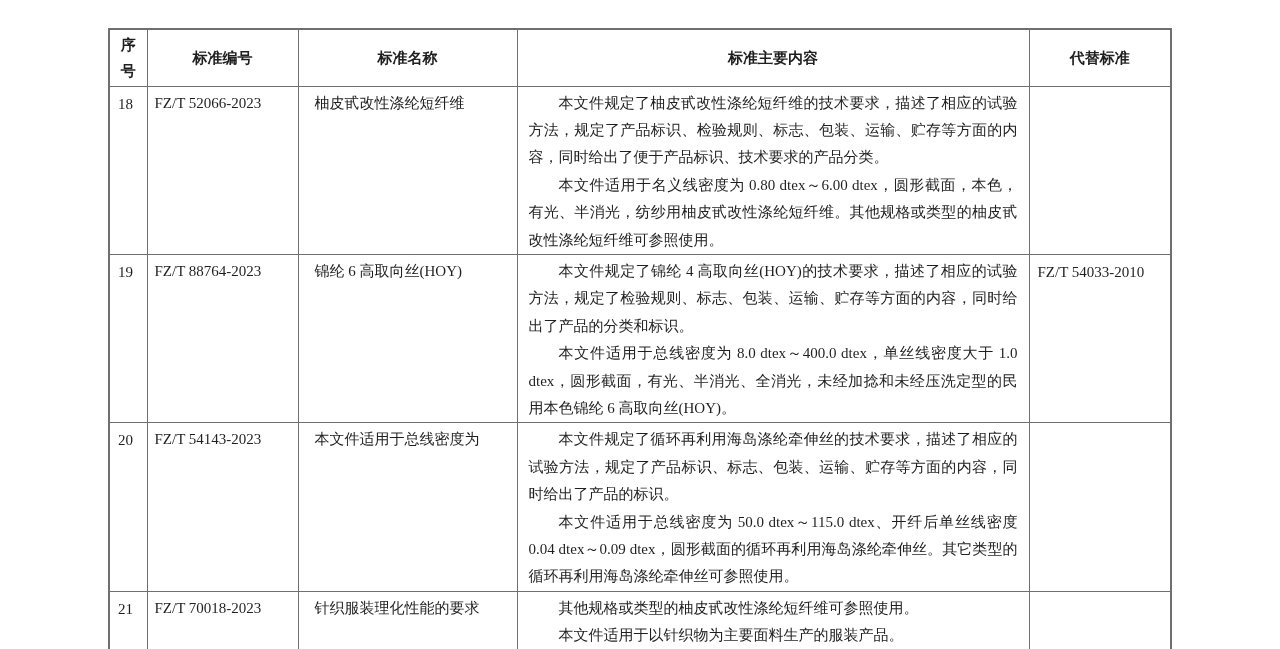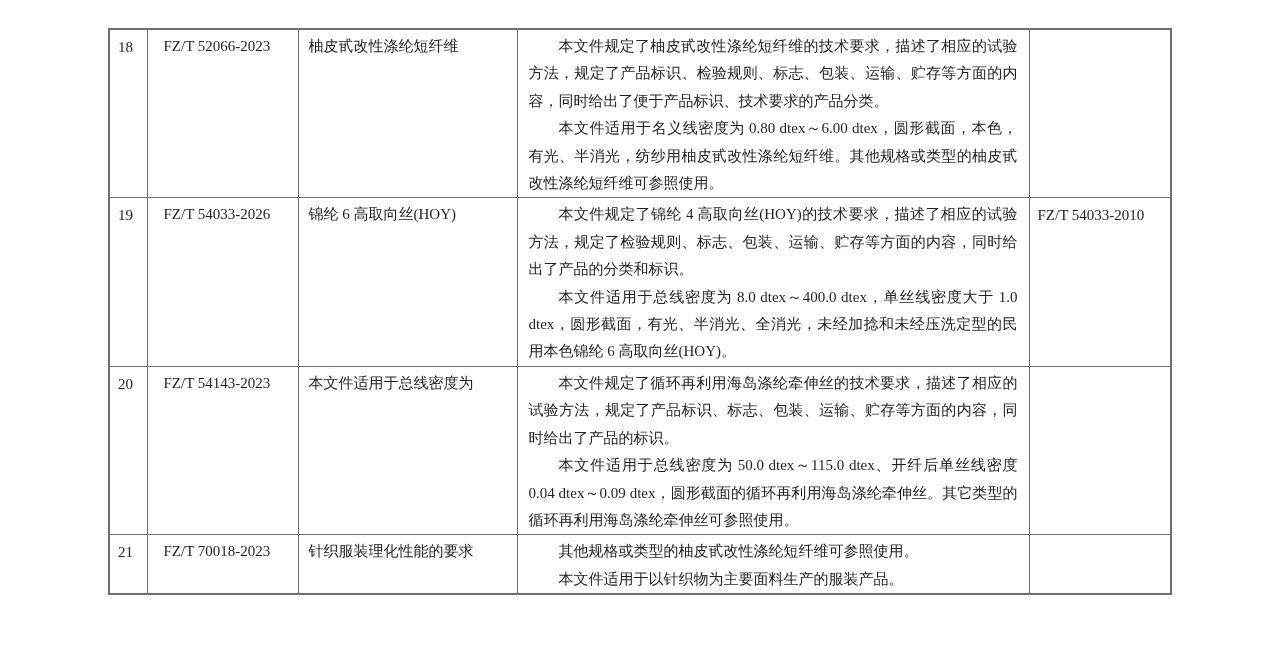--- a/index.html
+++ b/index.html
@@ -59,25 +59,25 @@
   .std-table td {
     vertical-align: top;
     padding: 3px 8px 0 8px;
     line-height: 27px;
   }
   td.no-cell {
     padding-top: 4px;
     font-family: "Liberation Serif", "DejaVu Serif", serif;
   }
   td.code-cell {
-    padding-left: 16px;
+    padding-left: 7px;
     white-space: nowrap;
   }
   td.name-cell {
-    padding-left: 10px;
+    padding-left: 16px;
   }
   td.main-cell {
     padding: 3px 11px 0 11px;
   }
   td.main-cell p {
     margin: 0;
     text-indent: 2em;
     text-align: justify;
     line-height: 27.4px;
   }
@@ -92,35 +92,42 @@
 <div class="page">
   <table class="std-table">
     <colgroup>
       <col class="c-no">
         <col class="c-code">
         <col class="c-name">
         <col class="c-main">
         <col class="c-repl">
     </colgroup>
     <tbody>
+        <tr class="hdr">
+      <th><span class="wrapcol">序号</span></th>
+      <th><span>标准编号</span></th>
+      <th><span>标准名称</span></th>
+      <th><span>标准主要内容</span></th>
+      <th><span>代替标准</span></th>
+    </tr>
 
     <tr class="r-tall">
       <td class="no-cell">18</td>
       <td class="code-cell">FZ/T 52066-2023</td>
       <td class="name-cell">柚皮甙改性涤纶短纤维</td>
       <td class="main-cell">
         <p>本文件规定了柚皮甙改性涤纶短纤维的技术要求，描述了相应的试验方法，规定了产品标识、检验规则、标志、包装、运输、贮存等方面的内容，同时给出了便于产品标识、技术要求的产品分类。</p>
         <p>本文件适用于名义线密度为 0.80 dtex～6.00 dtex，圆形截面，本色，有光、半消光，纺纱用柚皮甙改性涤纶短纤维。其他规格或类型的柚皮甙改性涤纶短纤维可参照使用。</p>
       </td>
       <td class="repl-cell"></td>
     </tr>
 
     <tr class="r-tall">
       <td class="no-cell">19</td>
-      <td class="code-cell">FZ/T 54033-2026</td>
+      <td class="code-cell">FZ/T 88764-2023</td>
       <td class="name-cell">锦纶 6 高取向丝(HOY)</td>
       <td class="main-cell">
         <p>本文件规定了锦纶 4 高取向丝(HOY)的技术要求，描述了相应的试验方法，规定了检验规则、标志、包装、运输、贮存等方面的内容，同时给出了产品的分类和标识。</p>
         <p>本文件适用于总线密度为 8.0 dtex～400.0 dtex，单丝线密度大于 1.0 dtex，圆形截面，有光、半消光、全消光，未经加捻和未经压洗定型的民用本色锦纶 6 高取向丝(HOY)。</p>
       </td>
       <td class="repl-cell">FZ/T 54033-2010</td>
     </tr>
 
     <tr class="r-tall">
       <td class="no-cell">20</td>

